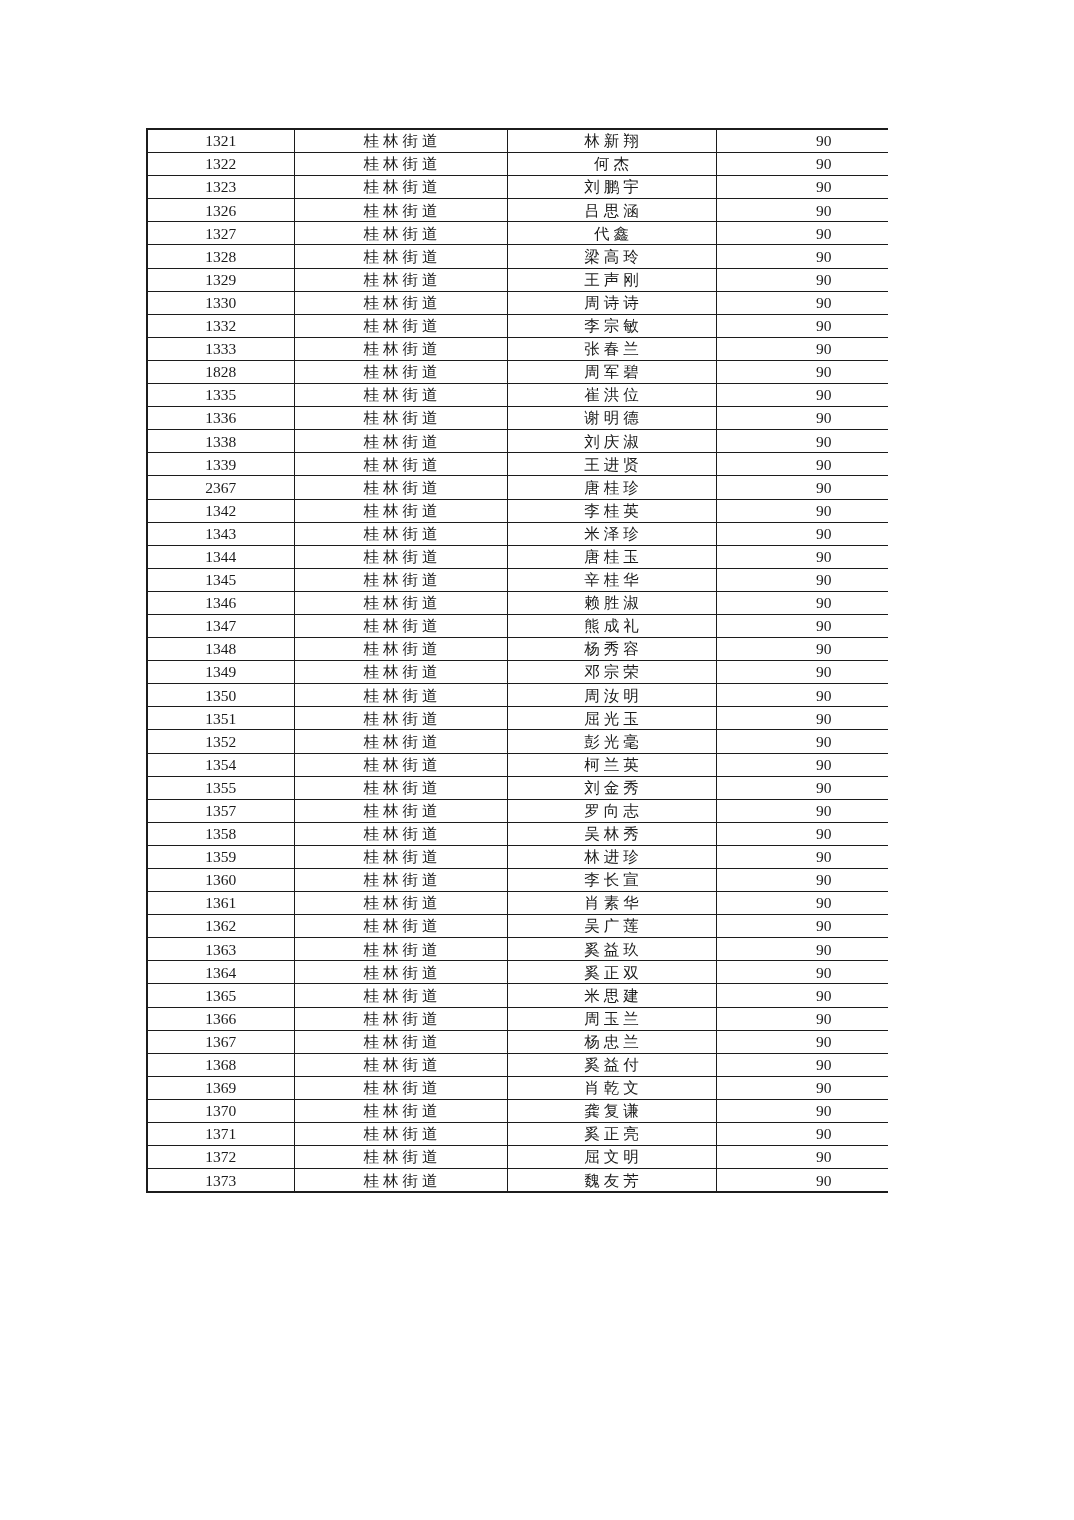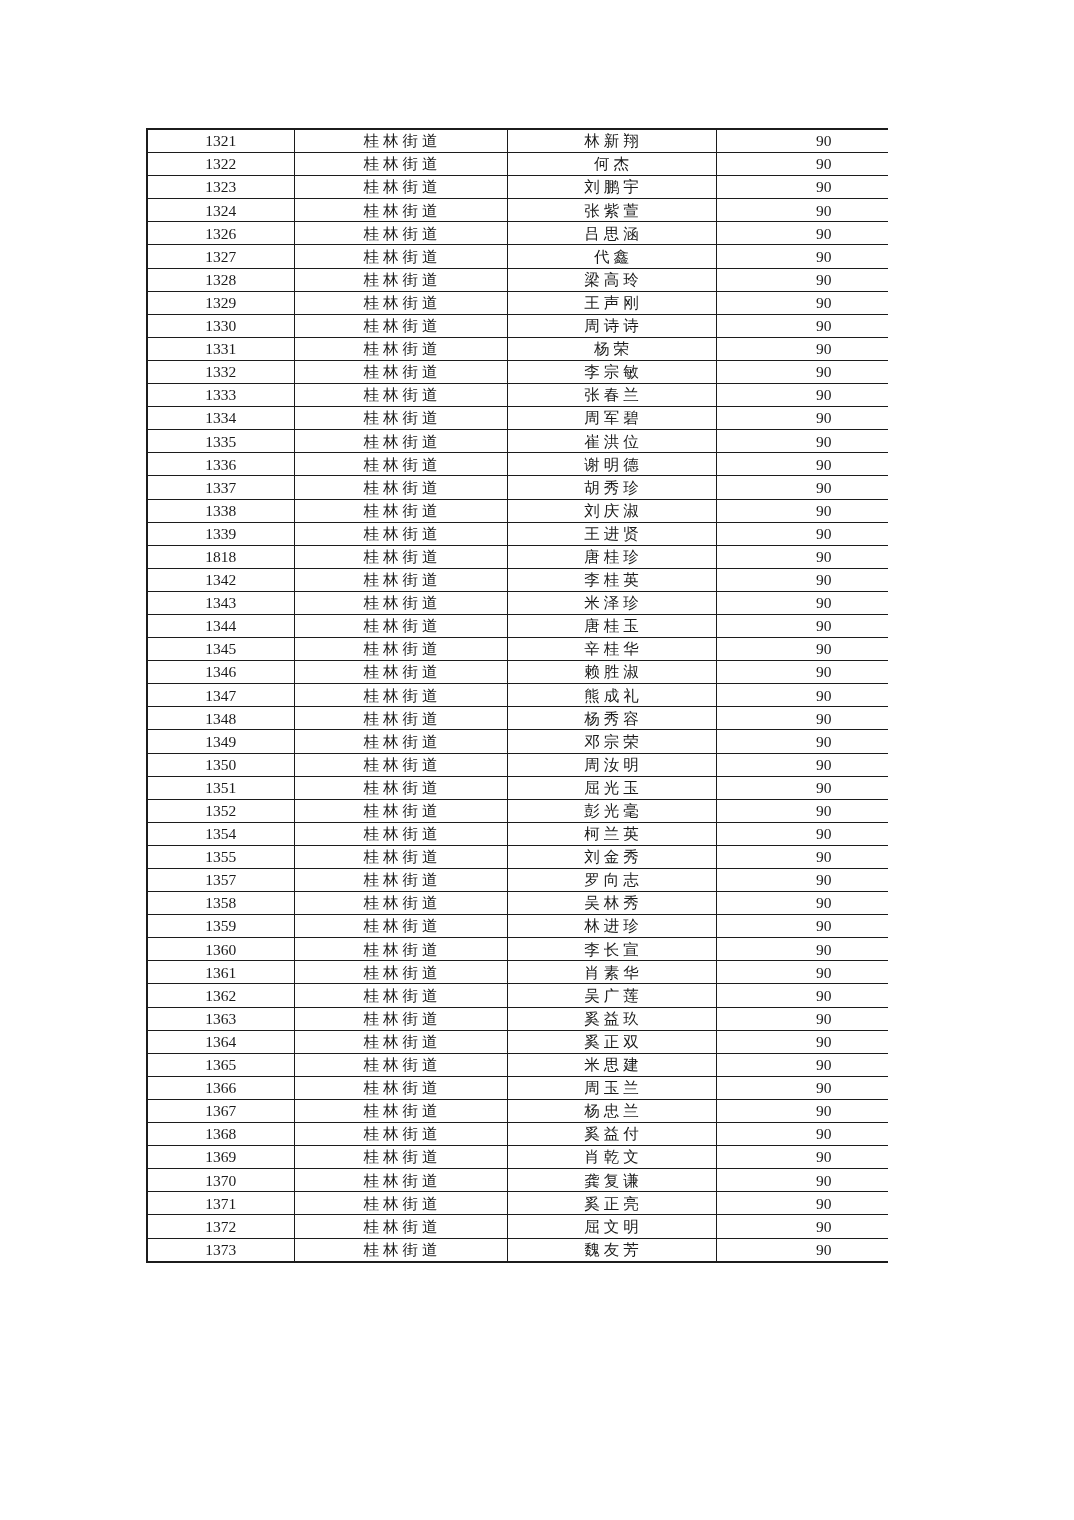--- a/index.html
+++ b/index.html
@@ -70,26 +70,20 @@
           <td class="cjk">何杰</td>
           <td>90</td>
         </tr>
         <tr>
           <td>1323</td>
           <td class="cjk">桂林街道</td>
           <td class="cjk">刘鹏宇</td>
           <td>90</td>
         </tr>
         <tr>
-          <td>1324</td>
-          <td class="cjk">桂林街道</td>
-          <td class="cjk">张紫萱</td>
-          <td>90</td>
-        </tr>
-        <tr>
           <td>1326</td>
           <td class="cjk">桂林街道</td>
           <td class="cjk">吕思涵</td>
           <td>90</td>
         </tr>
         <tr>
           <td>1327</td>
           <td class="cjk">桂林街道</td>
           <td class="cjk">代鑫</td>
           <td>90</td>
@@ -106,75 +100,63 @@
           <td class="cjk">王声刚</td>
           <td>90</td>
         </tr>
         <tr>
           <td>1330</td>
           <td class="cjk">桂林街道</td>
           <td class="cjk">周诗诗</td>
           <td>90</td>
         </tr>
         <tr>
-          <td>1331</td>
-          <td class="cjk">桂林街道</td>
-          <td class="cjk">杨荣</td>
-          <td>90</td>
-        </tr>
-        <tr>
           <td>1332</td>
           <td class="cjk">桂林街道</td>
           <td class="cjk">李宗敏</td>
           <td>90</td>
         </tr>
         <tr>
           <td>1333</td>
           <td class="cjk">桂林街道</td>
           <td class="cjk">张春兰</td>
           <td>90</td>
         </tr>
         <tr>
-          <td>1334</td>
+          <td>1828</td>
           <td class="cjk">桂林街道</td>
           <td class="cjk">周军碧</td>
           <td>90</td>
         </tr>
         <tr>
           <td>1335</td>
           <td class="cjk">桂林街道</td>
           <td class="cjk">崔洪位</td>
           <td>90</td>
         </tr>
         <tr>
           <td>1336</td>
           <td class="cjk">桂林街道</td>
           <td class="cjk">谢明德</td>
           <td>90</td>
         </tr>
         <tr>
-          <td>1337</td>
-          <td class="cjk">桂林街道</td>
-          <td class="cjk">胡秀珍</td>
-          <td>90</td>
-        </tr>
-        <tr>
           <td>1338</td>
           <td class="cjk">桂林街道</td>
           <td class="cjk">刘庆淑</td>
           <td>90</td>
         </tr>
         <tr>
           <td>1339</td>
           <td class="cjk">桂林街道</td>
           <td class="cjk">王进贤</td>
           <td>90</td>
         </tr>
         <tr>
-          <td>1818</td>
+          <td>2367</td>
           <td class="cjk">桂林街道</td>
           <td class="cjk">唐桂珍</td>
           <td>90</td>
         </tr>
         <tr>
           <td>1342</td>
           <td class="cjk">桂林街道</td>
           <td class="cjk">李桂英</td>
           <td>90</td>
         </tr>

